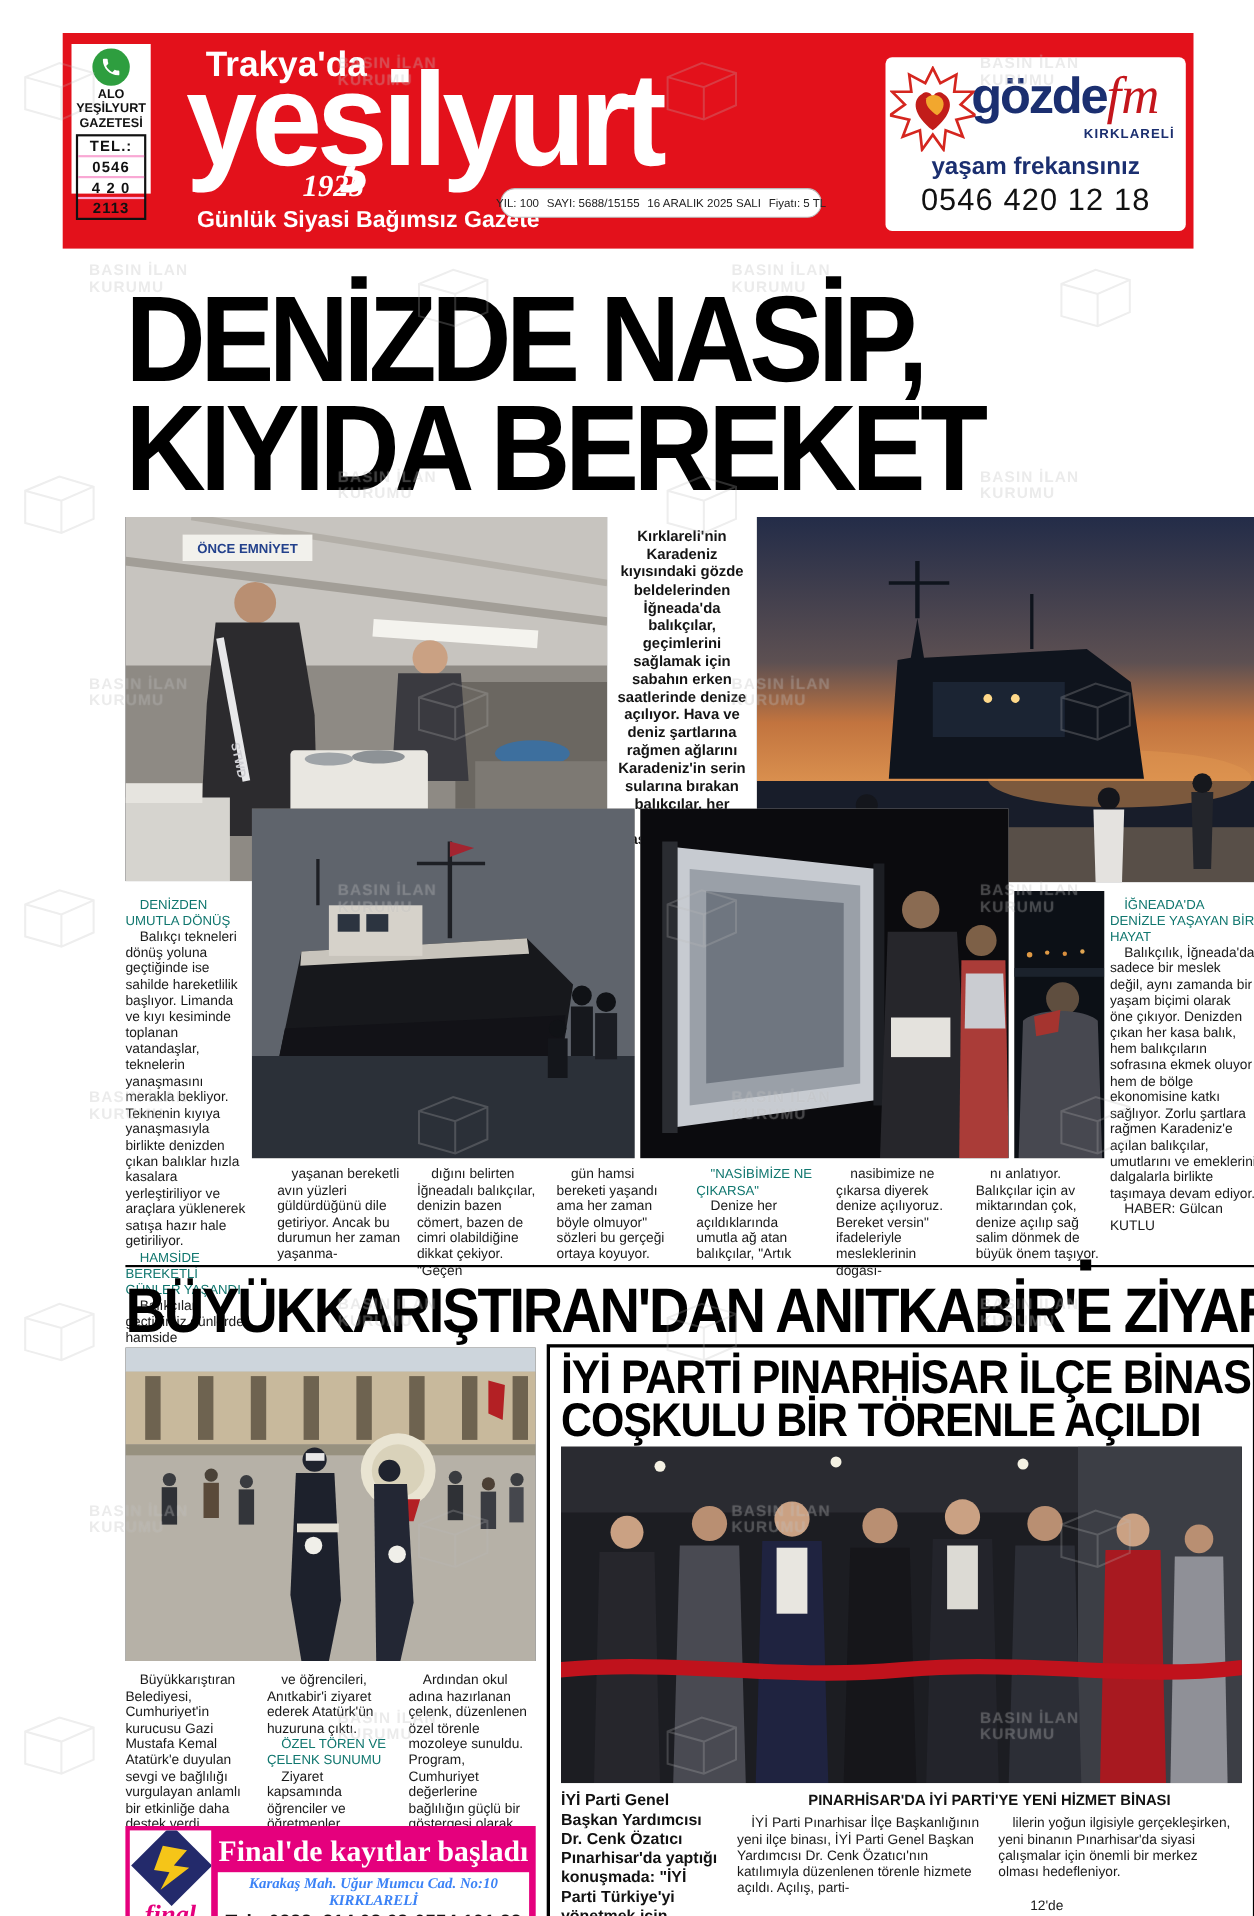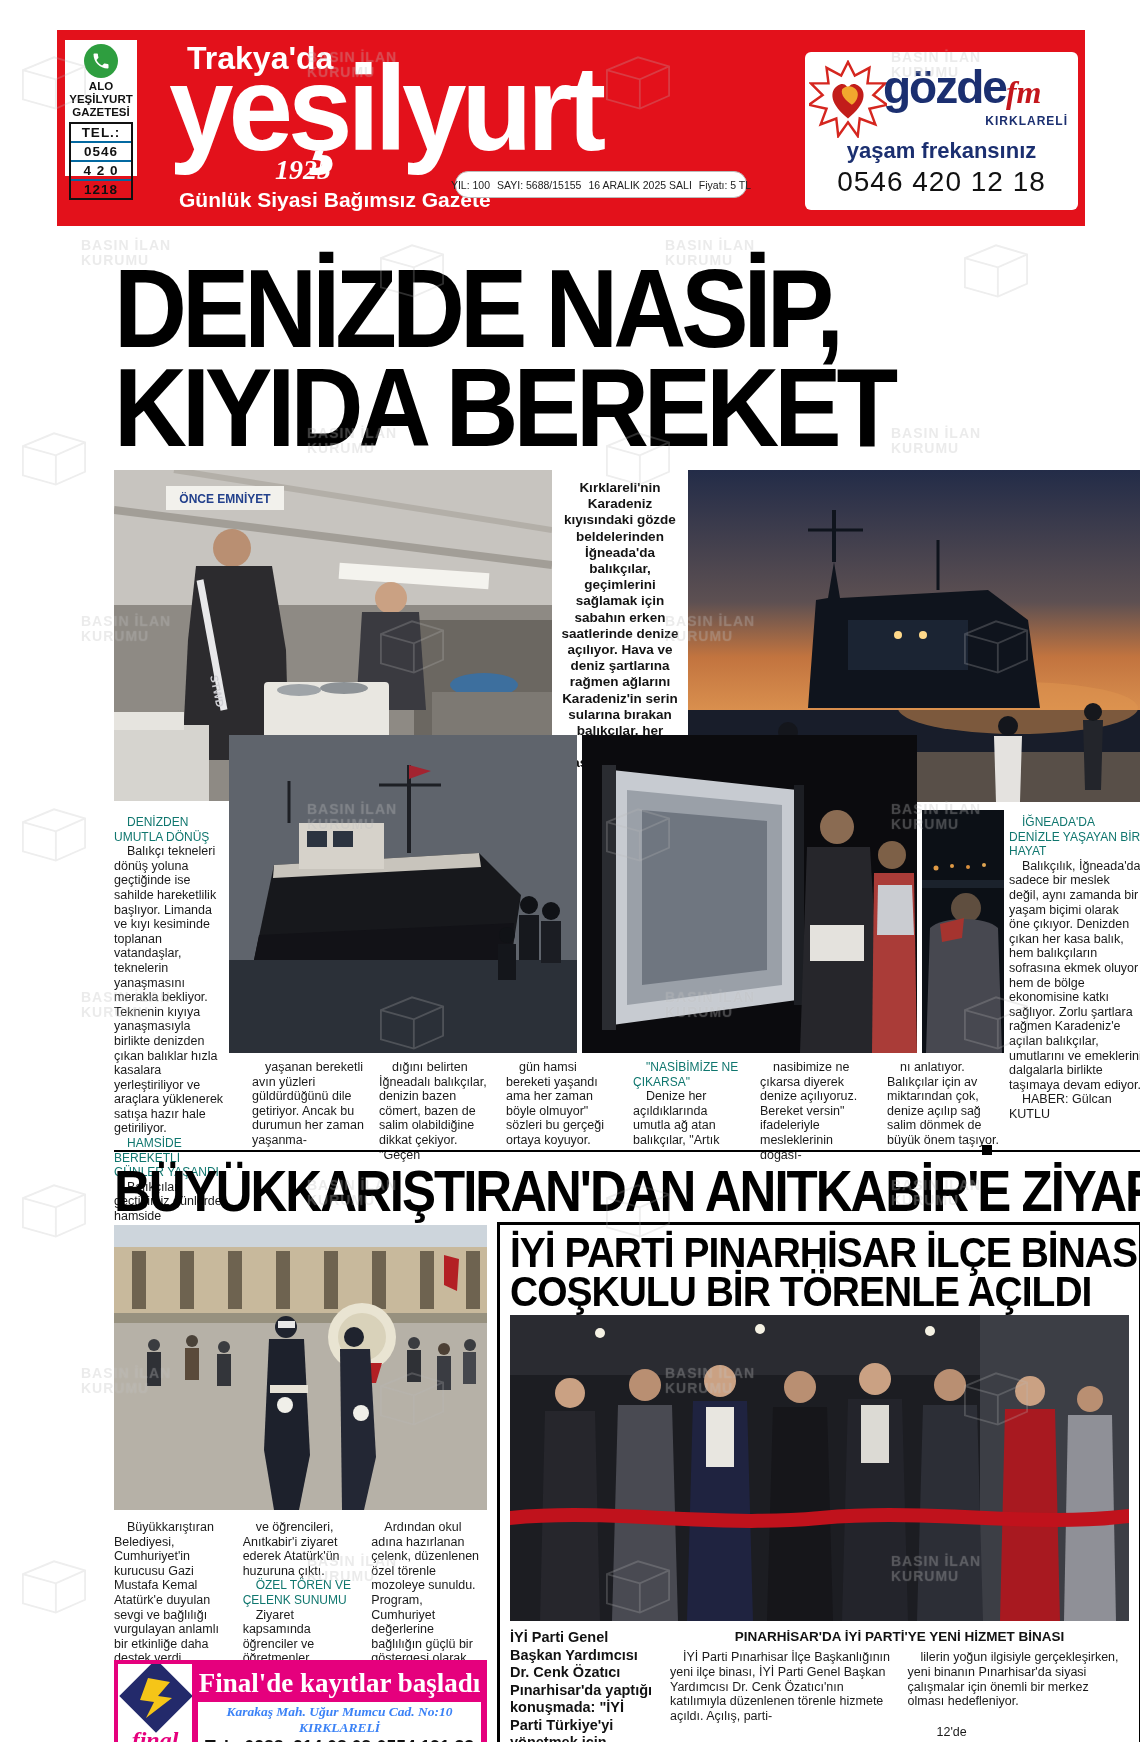--- a/index.html
+++ b/index.html
@@ -9,38 +9,38 @@
 
   
   .masthead{position:relative;width:1028px;height:196px;background:#e3111b;}
   .phone-box{position:absolute;left:8px;top:10px;width:72px;height:136px;background:#fff;
              text-align:center;padding-top:4px;box-sizing:border-box;}
   .phone-circle{width:34px;height:34px;border-radius:50%;background:#2e9e3f;margin:0 auto 2px auto;
                 display:flex;align-items:center;justify-content:center;}
   .phone-circle svg{width:20px;height:20px;}
   .alo-line{font-weight:bold;font-size:11.5px;line-height:13px;color:#111;}
   .tel-grid{margin:3px 4px 0 4px;border:2px solid #111;}
-  .tel-grid div{border-bottom:2px solid #0369a1;font-weight:bold;font-size:13.5px;line-height:17px;
+  .tel-grid div{border-bottom:2px solid #f9a8d4;font-weight:bold;font-size:13.5px;line-height:17px;
                 letter-spacing:1px;color:#111;}
   .tel-grid div:last-child{border-bottom:none;}
   .mh-region{position:absolute;left:130px;top:10px;color:#fff;font-weight:bold;font-size:32px;}
   .mh-title{position:absolute;left:112px;top:18px;color:#fff;font-weight:bold;font-size:116px;
             letter-spacing:-5px;transform:scaleY(1.04);transform-origin:top left;line-height:116px;}
   .mh-year{position:absolute;left:218px;top:124px;color:#fff;font-family:"Liberation Serif",serif;
            font-style:italic;font-weight:bold;font-size:28px;}
   .mh-slogan{position:absolute;left:122px;top:158px;color:#fff;font-weight:bold;font-size:21px;}
   .issue-pill{position:absolute;left:398px;top:141px;width:290px;height:25px;background:#fff;
               border:1px solid #bbb;border-radius:13px;display:flex;align-items:center;
               justify-content:center;gap:7px;font-size:10.5px;color:#222;white-space:nowrap;}
   .gozde{position:absolute;right:7px;top:22px;width:273px;height:158px;background:#fff;
          border-radius:6px;overflow:hidden;}
   .gz-burst{position:absolute;left:4px;top:8px;width:78px;height:78px;}
   .gz-row{position:absolute;left:78px;top:8px;white-space:nowrap;}
   .gz-word{font-weight:bold;font-size:46px;color:#1b2f70;letter-spacing:-2px;}
-  .gz-fm{font-family:"Liberation Serif",serif;font-style:italic;font-weight:bold;font-size:32px;color:#c4161c;}
+  .gz-fm{font-family:"Liberation Serif",serif;font-style:italic;font-weight:normal;font-size:48px;color:#c4161c;}
   .gz-city{position:absolute;right:10px;top:62px;font-size:12px;font-weight:bold;color:#1b2f70;letter-spacing:1px;}
   .gz-slogan{position:absolute;left:0;right:0;top:86px;text-align:center;color:#1b2f70;
              font-weight:bold;font-size:22px;}
   .gz-phone{position:absolute;left:0;right:0;top:114px;text-align:center;color:#111;
             font-size:28px;letter-spacing:1px;}
 
   
   .main-headline{position:absolute;left:57px;top:225px;width:1028px;height:212px;overflow:visible;}
   .hl-line{font-weight:bold;font-size:101px;letter-spacing:-5px;color:#000;line-height:99px;
            transform:scaleY(1.1);transform-origin:top left;white-space:nowrap;}
@@ -125,21 +125,21 @@
               <path fill="#fff" d="M6.6 10.8c1.5 2.9 3.8 5.2 6.7 6.7l2.2-2.2c.3-.3.7-.4 1-.2 1.1.4 2.3.6 3.5.6.6 0 1 .4 1 1V20c0 .6-.4 1-1 1C10.6 21 3 13.4 3 4c0-.6.4-1 1-1h3.3c.6 0 1 .4 1 1 0 1.2.2 2.4.6 3.5.1.3 0 .7-.2 1l-2.1 2.3z"></path>
             </svg>
         </div>
         <div class="alo-line">ALO</div>
         <div class="alo-line">YEŞİLYURT</div>
         <div class="alo-line">GAZETESİ</div>
         <div class="tel-grid">
           <div>TEL.:</div>
           <div>0546</div>
           <div>4 2 0</div>
-          <div>1218</div>
+          <div>2113</div>
         </div>
       </div>
       <div class="mh-region">Trakya'da</div>
       <div class="mh-title">yeşilyurt</div>
       <div class="mh-year">1925</div>
       <div class="mh-slogan">Günlük Siyasi Bağımsız Gazete</div>
       <div class="issue-pill">
         <span>YIL: 100</span>
         <span>SAYI: 5688/15155</span>
         <span>16 ARALIK 2025 SALI</span>
@@ -291,21 +291,21 @@
         <p class="colhead">İĞNEADA'DA DENİZLE YAŞAYAN BİR HAYAT</p>
         <p class="body-p">Balıkçılık, İğneada'da sadece bir meslek değil, aynı zamanda bir yaşam biçimi olarak öne çıkıyor. Denizden çıkan her kasa balık, hem balıkçıların sofrasına ekmek oluyor hem de bölge ekonomisine katkı sağlıyor. Zorlu şartlara rağmen Karadeniz'e açılan balıkçılar, umutlarını ve emeklerini dalgalarla birlikte taşımaya devam ediyor.</p>
         <p class="byline">HABER: Gülcan KUTLU</p>
       </div>
 
       <div class="mid-bottomrow">
         <div class="col">
             <p class="body-p">yaşanan bereketli avın yüzleri güldürdüğünü dile getiriyor. Ancak bu durumun her zaman yaşanma-</p>
           </div>
         <div class="col">
-            <p class="body-p">dığını belirten İğneadalı balıkçılar, denizin bazen cömert, bazen de salim olabildiğine dikkat çekiyor. "Geçen</p>
+            <p class="body-p">dığını belirten İğneadalı balıkçılar, denizin bazen cömert, bazen de cimri olabildiğine dikkat çekiyor. "Geçen</p>
           </div>
         <div class="col">
             <p class="body-p">gün hamsi bereketi yaşandı ama her zaman böyle olmuyor" sözleri bu gerçeği ortaya koyuyor.</p>
           </div>
         <div class="col">
           <p class="colhead">"NASİBİMİZE NE ÇIKARSA"</p>
           <p class="body-p">Denize her açıldıklarında umutla ağ atan balıkçılar, "Artık</p>
         </div>
         <div class="col">
             <p class="body-p">nasibimize ne çıkarsa diyerek denize açılıyoruz. Bereket versin" ifadeleriyle mesleklerinin doğası-</p>

